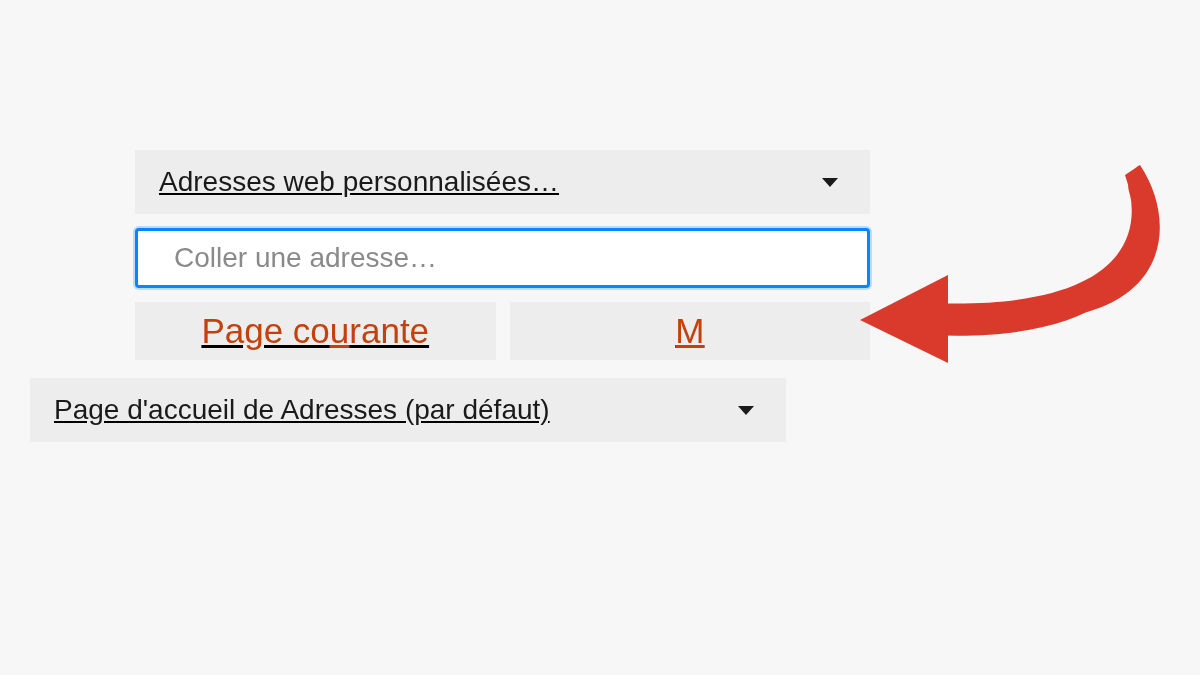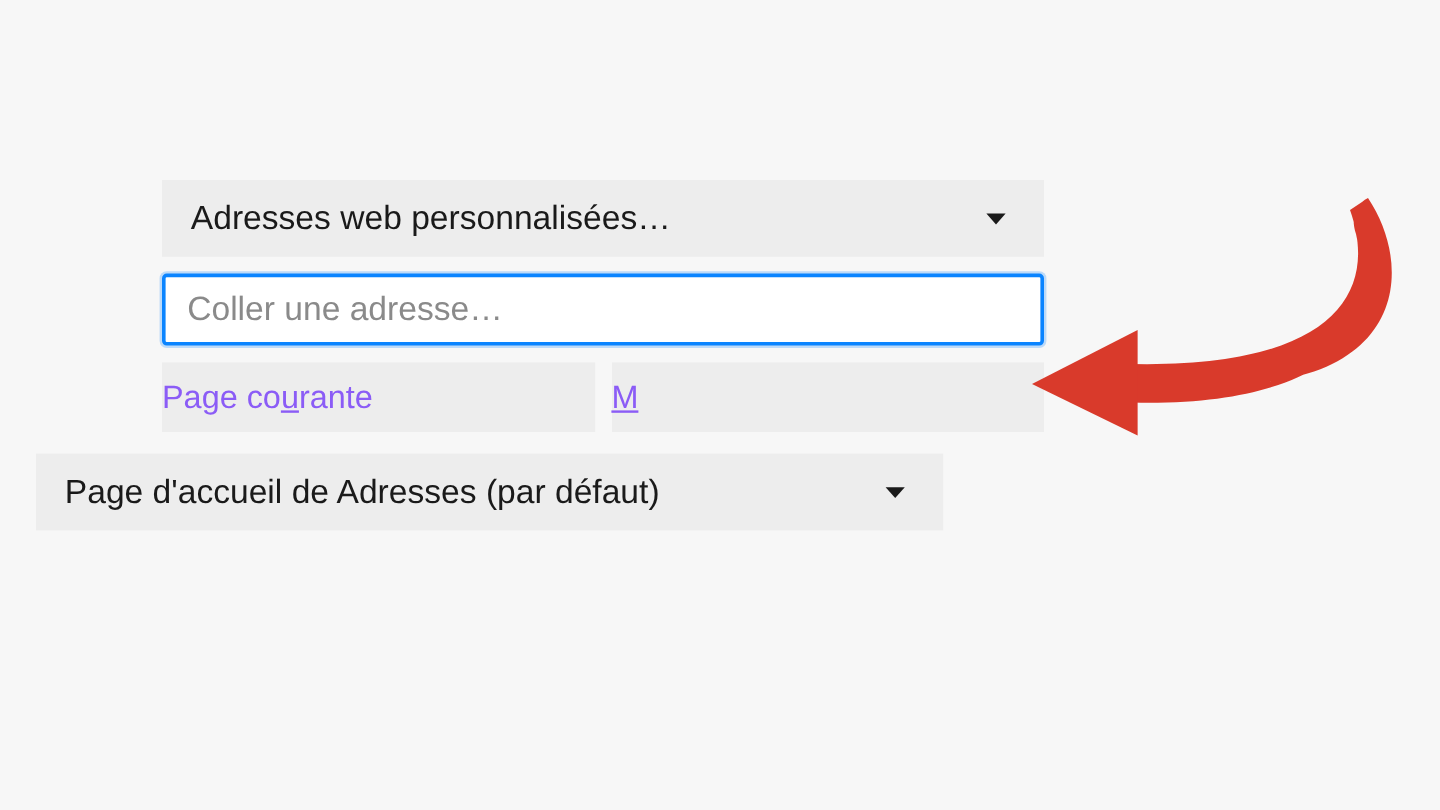--- a/index.html
+++ b/index.html
@@ -9,20 +9,21 @@
       background: #f7f7f7;
       font-family: "Segoe UI", Arial, sans-serif;
       position: relative;
       overflow: hidden;
     }
     .container {
       position: absolute;
       left: 30px;
       top: 150px;
       width: 870px;
+      text-decoration: underline;
     }
     .indented {
       margin-left: 105px;
       width: 735px;
     }
     .dropdown {
       background: #ededed;
       height: 64px;
       display: flex;
       align-items: center;
@@ -43,40 +44,41 @@
     }
     .text-input {
       width: 100%;
       height: 60px;
       border: 3px solid #0a84ff;
       box-shadow: 0 0 0 2px rgba(10,132,255,0.25);
       border-radius: 4px;
       background: #ffffff;
       font-size: 28px;
       color: #888;
-      padding: 0 18px;
+      padding: 0 36px;
       outline: none;
       margin-top: 14px;
     }
     .text-input::placeholder { color: #8a8a8a; }
     .button-row {
       display: flex;
       gap: 14px;
       margin-top: 14px;
     }
     .btn {
       flex: 1;
       background: #ededed;
       border: none;
       height: 58px;
-      font-size: 27px;
-      color: #8b5cf6;
+      font-size: 35px;
+      color: #c2410c;
       cursor: default;
       display: flex;
       align-items: center;
+      justify-content: center;
       font-family: inherit;
     }
     .underline-letter { text-decoration: underline; }
     .bottom-dropdown {
       margin-top: 18px;
       width: 756px;
       margin-left: 0;
     }
     .arrow {
       position: absolute;

